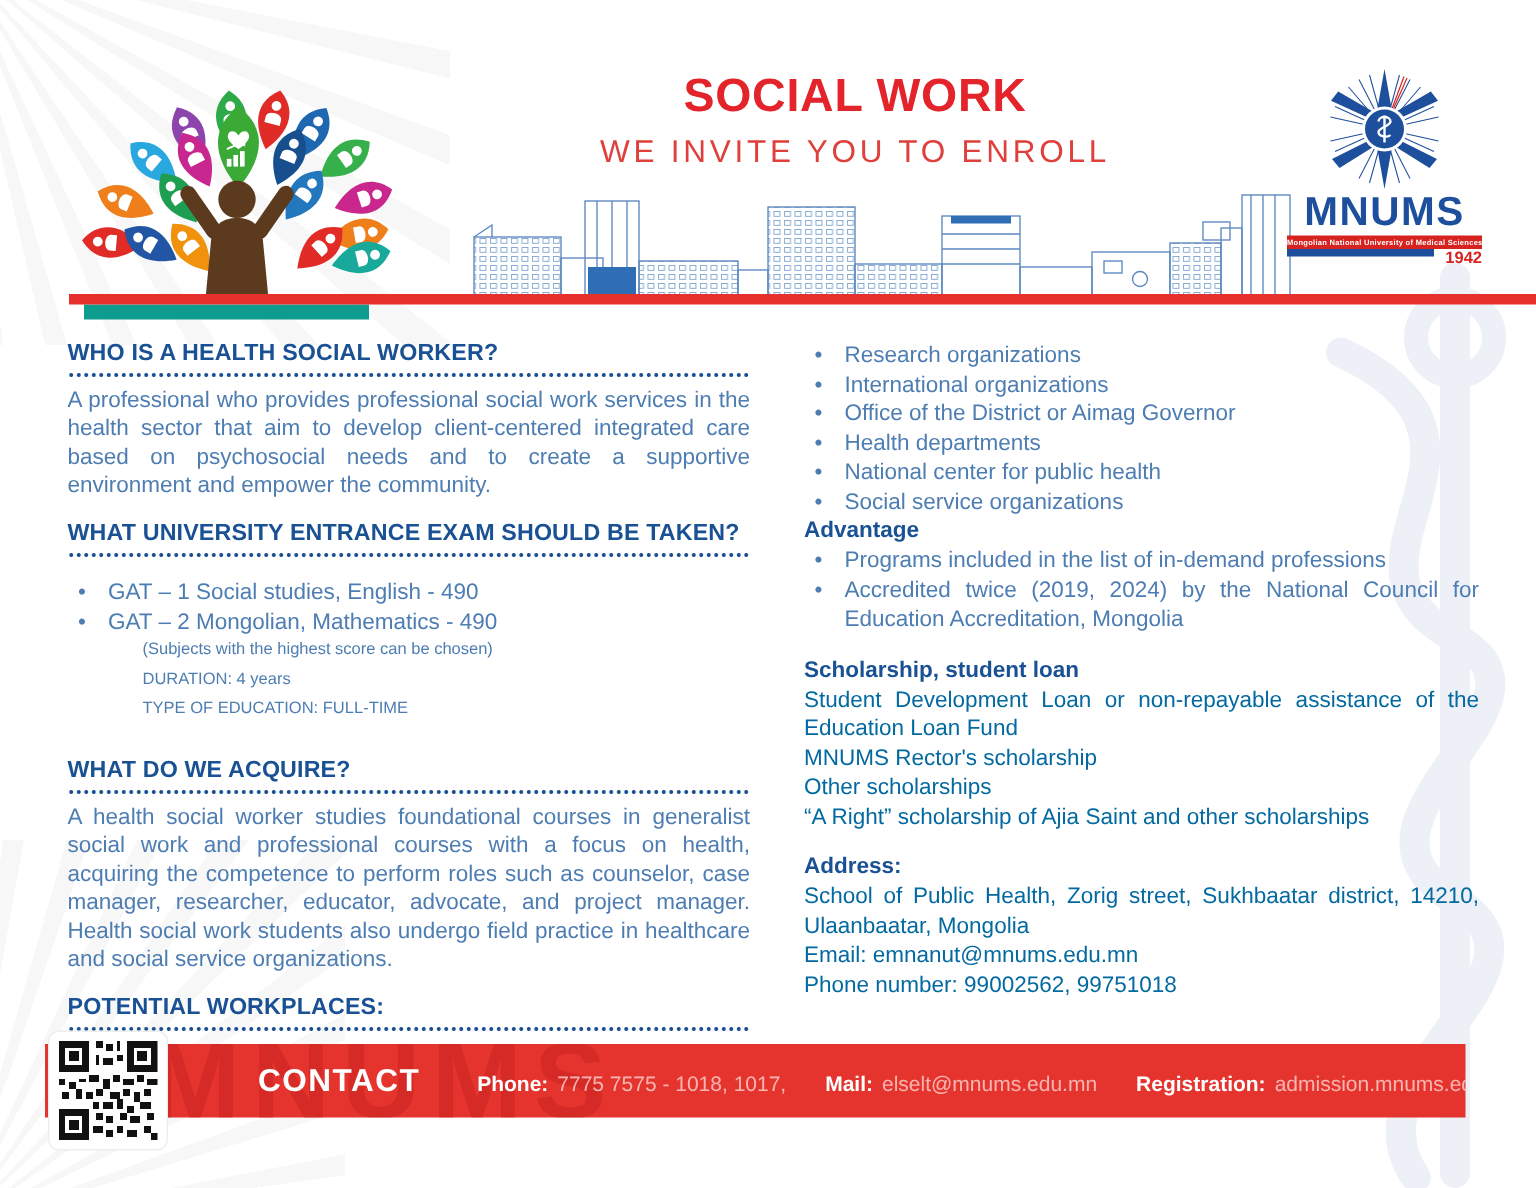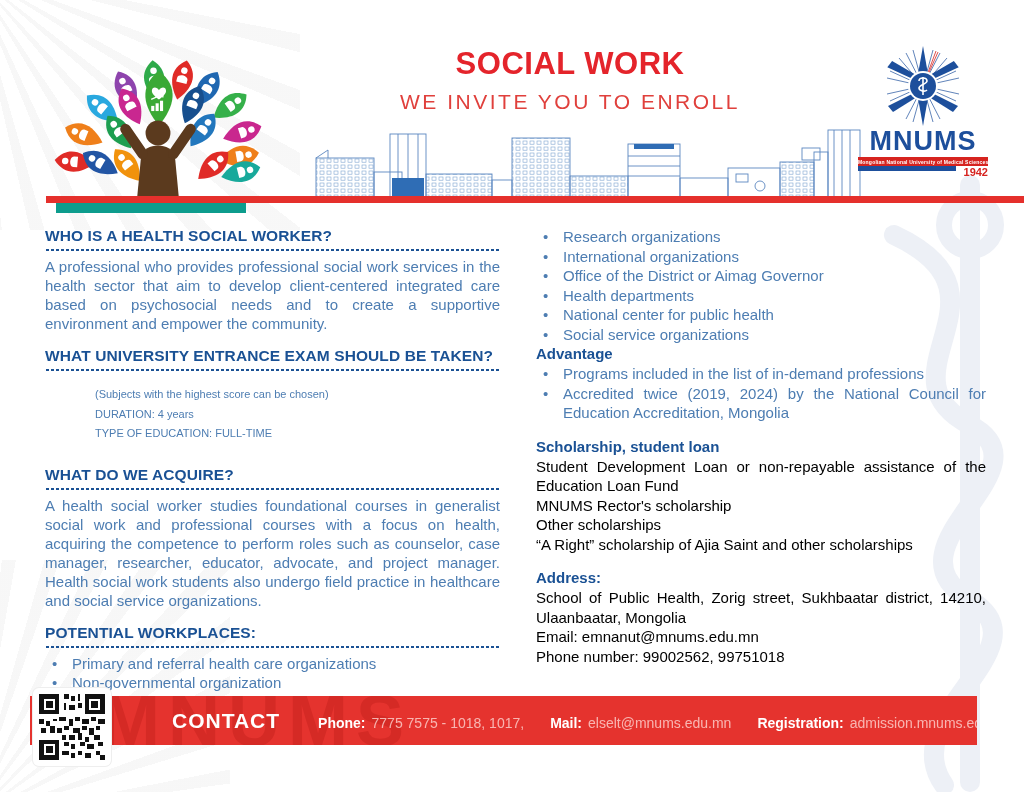--- a/index.html
+++ b/index.html
@@ -42,21 +42,21 @@
   .sec-heading { color:#1a5194; font-size:15.5px; font-weight:700; letter-spacing:.1px; padding-bottom:3px; }
   .dotline { height:4px; margin-bottom:5px;
     background-image:radial-gradient(circle, #1a5194 1.15px, rgba(0,0,0,0) 1.5px);
     background-size:5px 4px; background-repeat:repeat-x; background-position:0 0; }
   .body-text { color:#4d7db2; font-size:15px; line-height:19px; text-align:justify; }
   ul.blist { list-style:none; }
   ul.blist li { color:#4d7db2; font-size:15px; line-height:19.5px; padding-left:27px; position:relative; text-align:justify; }
   ul.blist li::before { content:"•"; position:absolute; left:7px; color:#4d7db2; }
   .sub-lines { color:#4d7db2; font-size:11px; line-height:19.5px; padding-left:50px; }
   .mini-heading { color:#1a5194; font-size:15px; font-weight:700; line-height:20px; }
-  .plain-lines { color:#000000; font-size:15px; line-height:19.5px; text-align:justify; }
+  .plain-lines { color:#0369a1; font-size:15px; line-height:19.5px; text-align:justify; }
   .gap8 { height:8px; } .gap14 { height:14px; }
 
   
   .contact-bar { position:absolute; left:30px; top:696px; width:947px; height:49px; background:#e5332e;
     z-index:3; display:flex; align-items:center; overflow:hidden; padding-left:142px; }
   .contact-watermark { position:absolute; left:70px; top:-16px; font-size:72px; font-weight:800;
     color:#c8231f; opacity:.55; letter-spacing:8px; pointer-events:none; }
   .contact-inner { position:relative; display:flex; align-items:baseline; white-space:nowrap; }
   .contact-label { color:#ffffff; font-weight:700; font-size:21px; letter-spacing:1px; margin-right:38px; }
   .cb-key { color:#ffffff; font-weight:700; font-size:14px; margin-right:6px; }
@@ -284,20 +284,24 @@
       <div class="sec">
         <div class="sec-heading">WHO IS A HEALTH  SOCIAL WORKER?</div>
         <div class="dotline"></div>
         <div class="body-text">A professional who provides professional social work services in the health sector that aim to develop client-centered integrated care based on psychosocial needs and to create a supportive environment and empower  the community.</div>
       </div>
 
       <div class="sec">
         <div class="sec-heading">WHAT UNIVERSITY  ENTRANCE EXAM SHOULD BE TAKEN?</div>
         <div class="dotline"></div>
         <div class="gap8"></div>
+        <ul class="blist">
+          <li>GAT – 1 Social studies, English - 490</li>
+          <li>GAT – 2 Mongolian, Mathematics - 490</li>
+        </ul>
         <div class="sub-lines">
           <div>(Subjects with the highest score can be chosen)</div>
           <div>DURATION: 4 years</div>
           <div>TYPE OF EDUCATION: FULL-TIME</div>
         </div>
       </div>
 
       <div class="gap8"></div>
       <div class="sec">
         <div class="sec-heading">WHAT DO WE ACQUIRE?</div>

